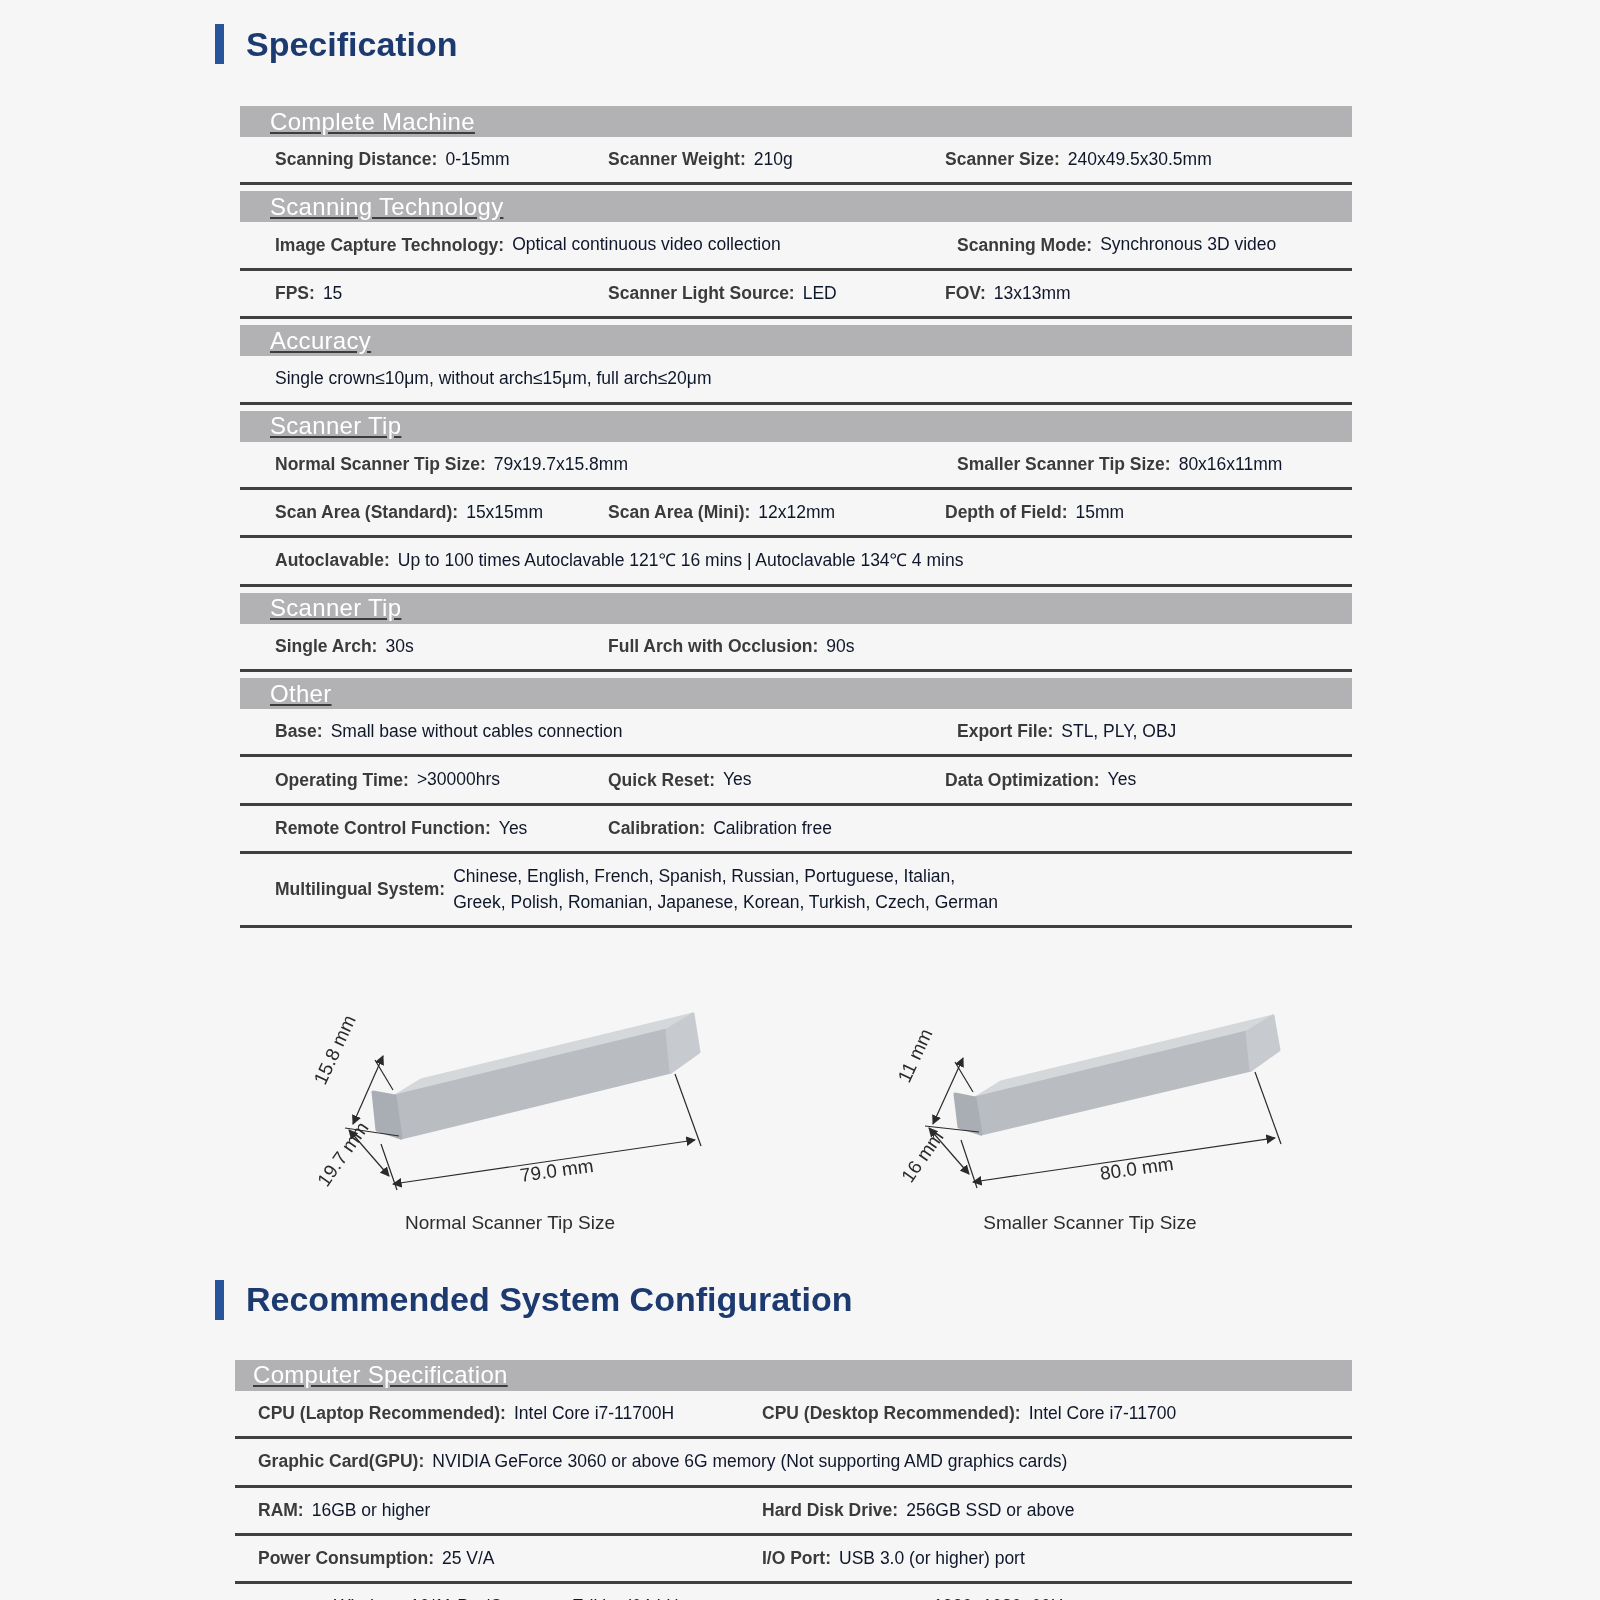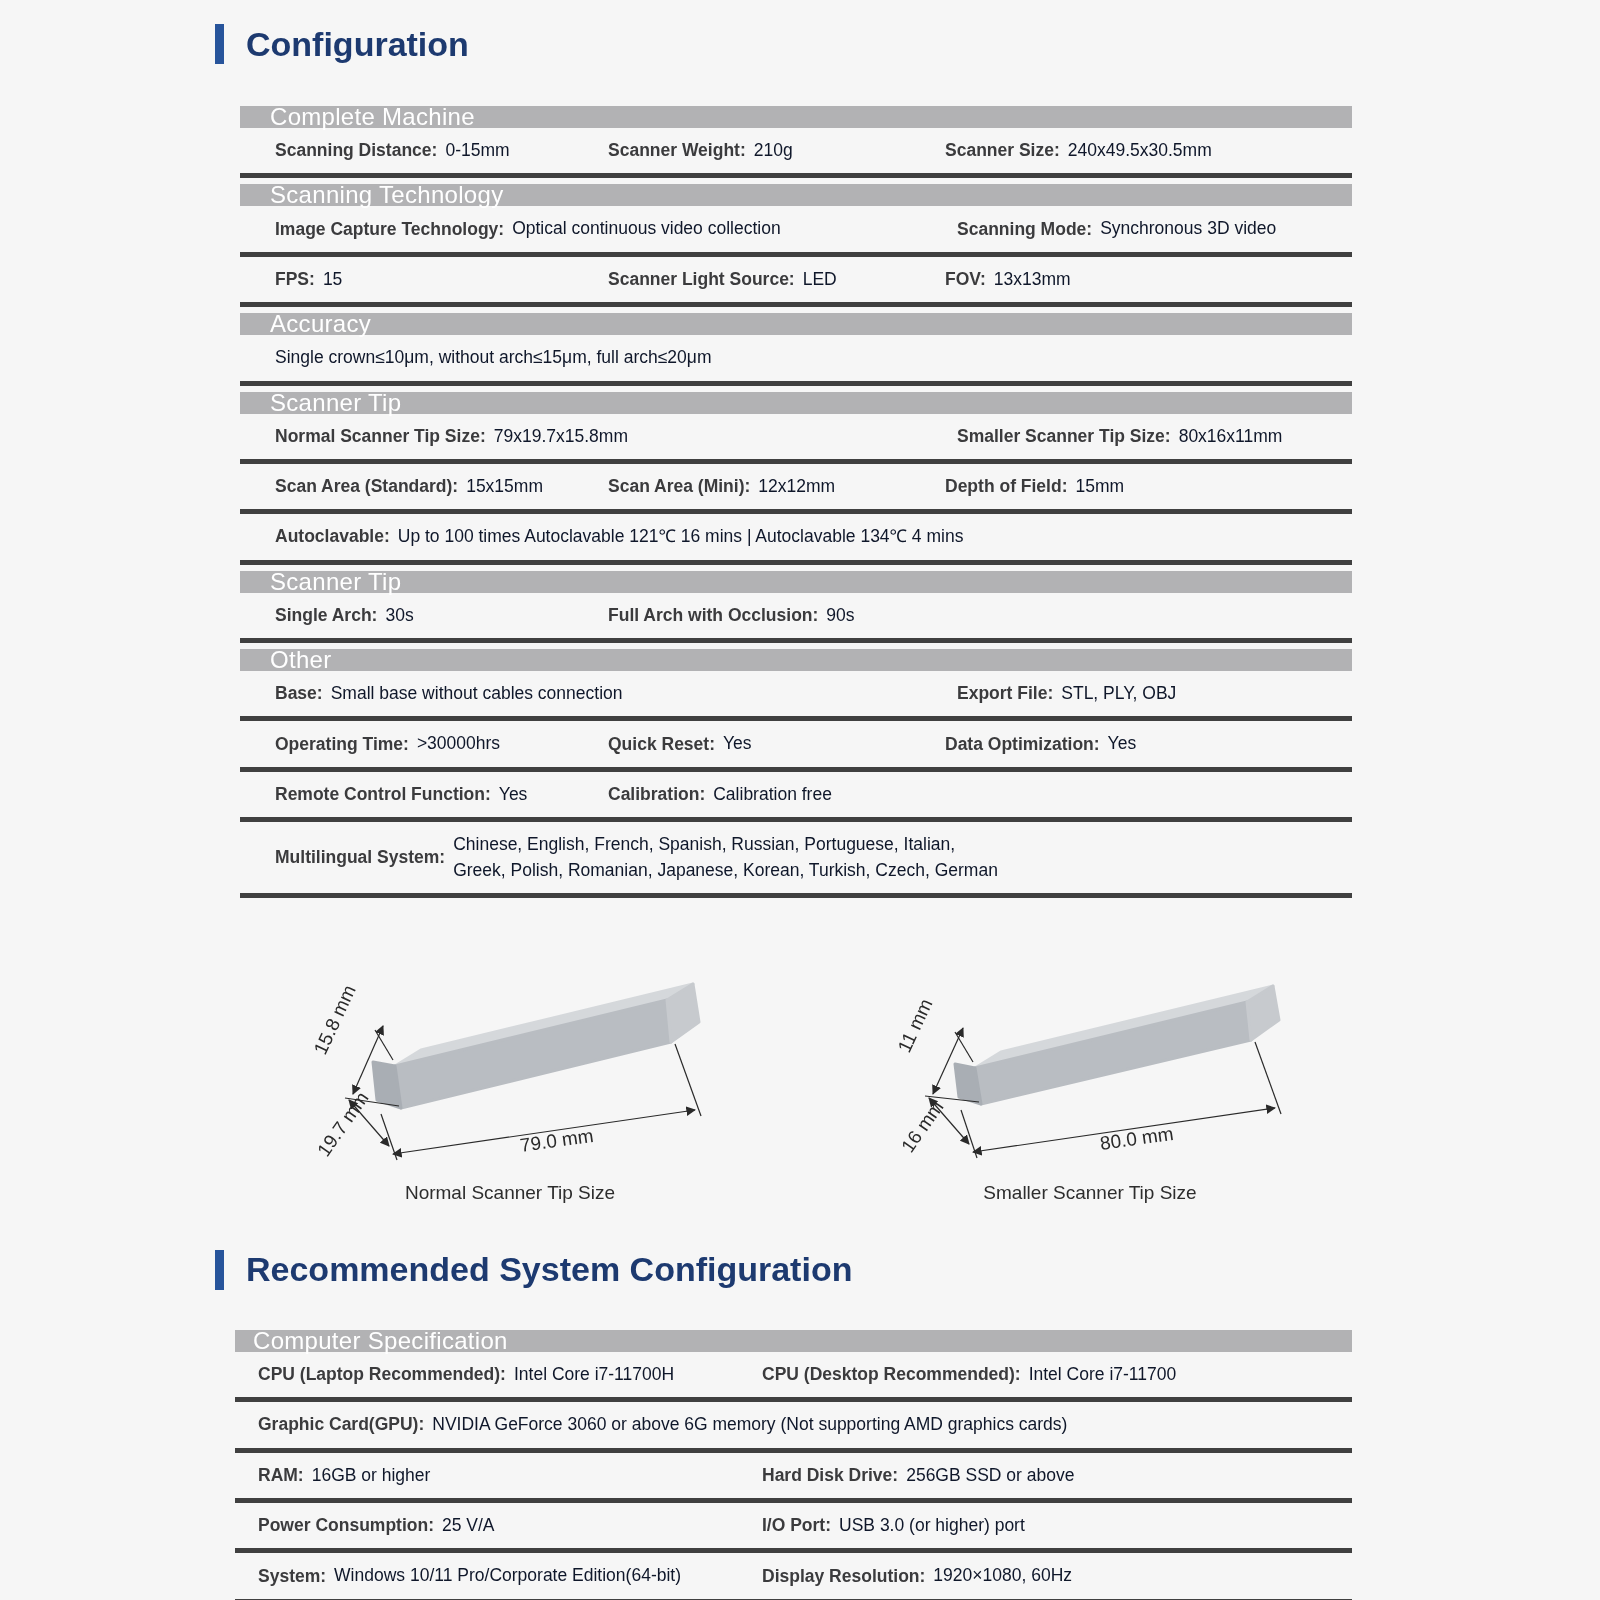--- a/index.html
+++ b/index.html
@@ -6,25 +6,25 @@
   .page{width:1600px;height:1600px;background:#f6f6f6;position:relative;overflow:hidden;
         font-family:"Liberation Sans",sans-serif;color:#3c3c3e;}
 
   
   .doc-title{display:flex;align-items:center;gap:22px;margin:24px 0 0 215px;}
   .accent{width:9px;height:40px;background:#27549b;display:inline-block;flex:0 0 auto;}
   .title{font-size:34px;color:#1d3a70;font-weight:700;margin:0;}
 
   
   .spec-table{width:1112px;margin:42px 0 0 240px;}
-  .bar{background:#b2b2b4;height:22px;display:flex;align-items:center;padding-left:30px;margin-top:6px;}
+  .bar{background:#b2b2b4;height:31px;display:flex;align-items:center;padding-left:30px;margin-top:6px;text-decoration:underline;}
   .spec-table > .bar:first-child{margin-top:0;}
   .bar .bar-label{color:#ffffff;font-size:24px;font-weight:400;letter-spacing:.3px;}
 
-  .row{display:grid;align-items:center;padding:10px 0 10px 35px;border-bottom:5px solid #404040;min-height:21px;}
+  .row{display:grid;align-items:center;padding:10px 0 10px 35px;border-bottom:3px solid #404040;min-height:21px;}
   .row.thirds{grid-template-columns:333px 337px 1fr;}
   .row.two-wide{grid-template-columns:670px 1fr;gap:12px;}
   .row.two-narrow{grid-template-columns:333px 1fr;}
   .row.full{grid-template-columns:1fr;}
   .cell{display:flex;align-items:center;gap:8px;padding-right:10px;}
   .lbl{font-weight:700;color:#3b3b3d;font-size:17.5px;white-space:nowrap;}
   .val{color:#0f172a;font-size:17.5px;white-space:pre-line;line-height:1.45;}
 
   
   .config{width:1117px;margin-left:235px;margin-top:40px;}
@@ -46,21 +46,21 @@
     <marker id="arr" viewBox="0 0 10 10" refX="9" refY="5" markerWidth="8" markerHeight="8" orient="auto-start-reverse">
       <path d="M0,0 L10,5 L0,10 Z" fill="#2a2a2a"></path>
     </marker>
   </defs>
 </svg>
 
 <div class="page">
 
   <div class="doc-title">
     <span class="accent"></span>
-    <h1 class="title">Configuration</h1>
+    <h1 class="title">Specification</h1>
   </div>
 
   <section class="spec-table" id="spec-table">
       <div class="bar">
         <span class="bar-label">Complete Machine</span>
       </div>
       <div class="row thirds">
         <div class="cell">
           <span class="lbl">Scanning Distance:</span>
           <span class="val">0-15mm</span>

